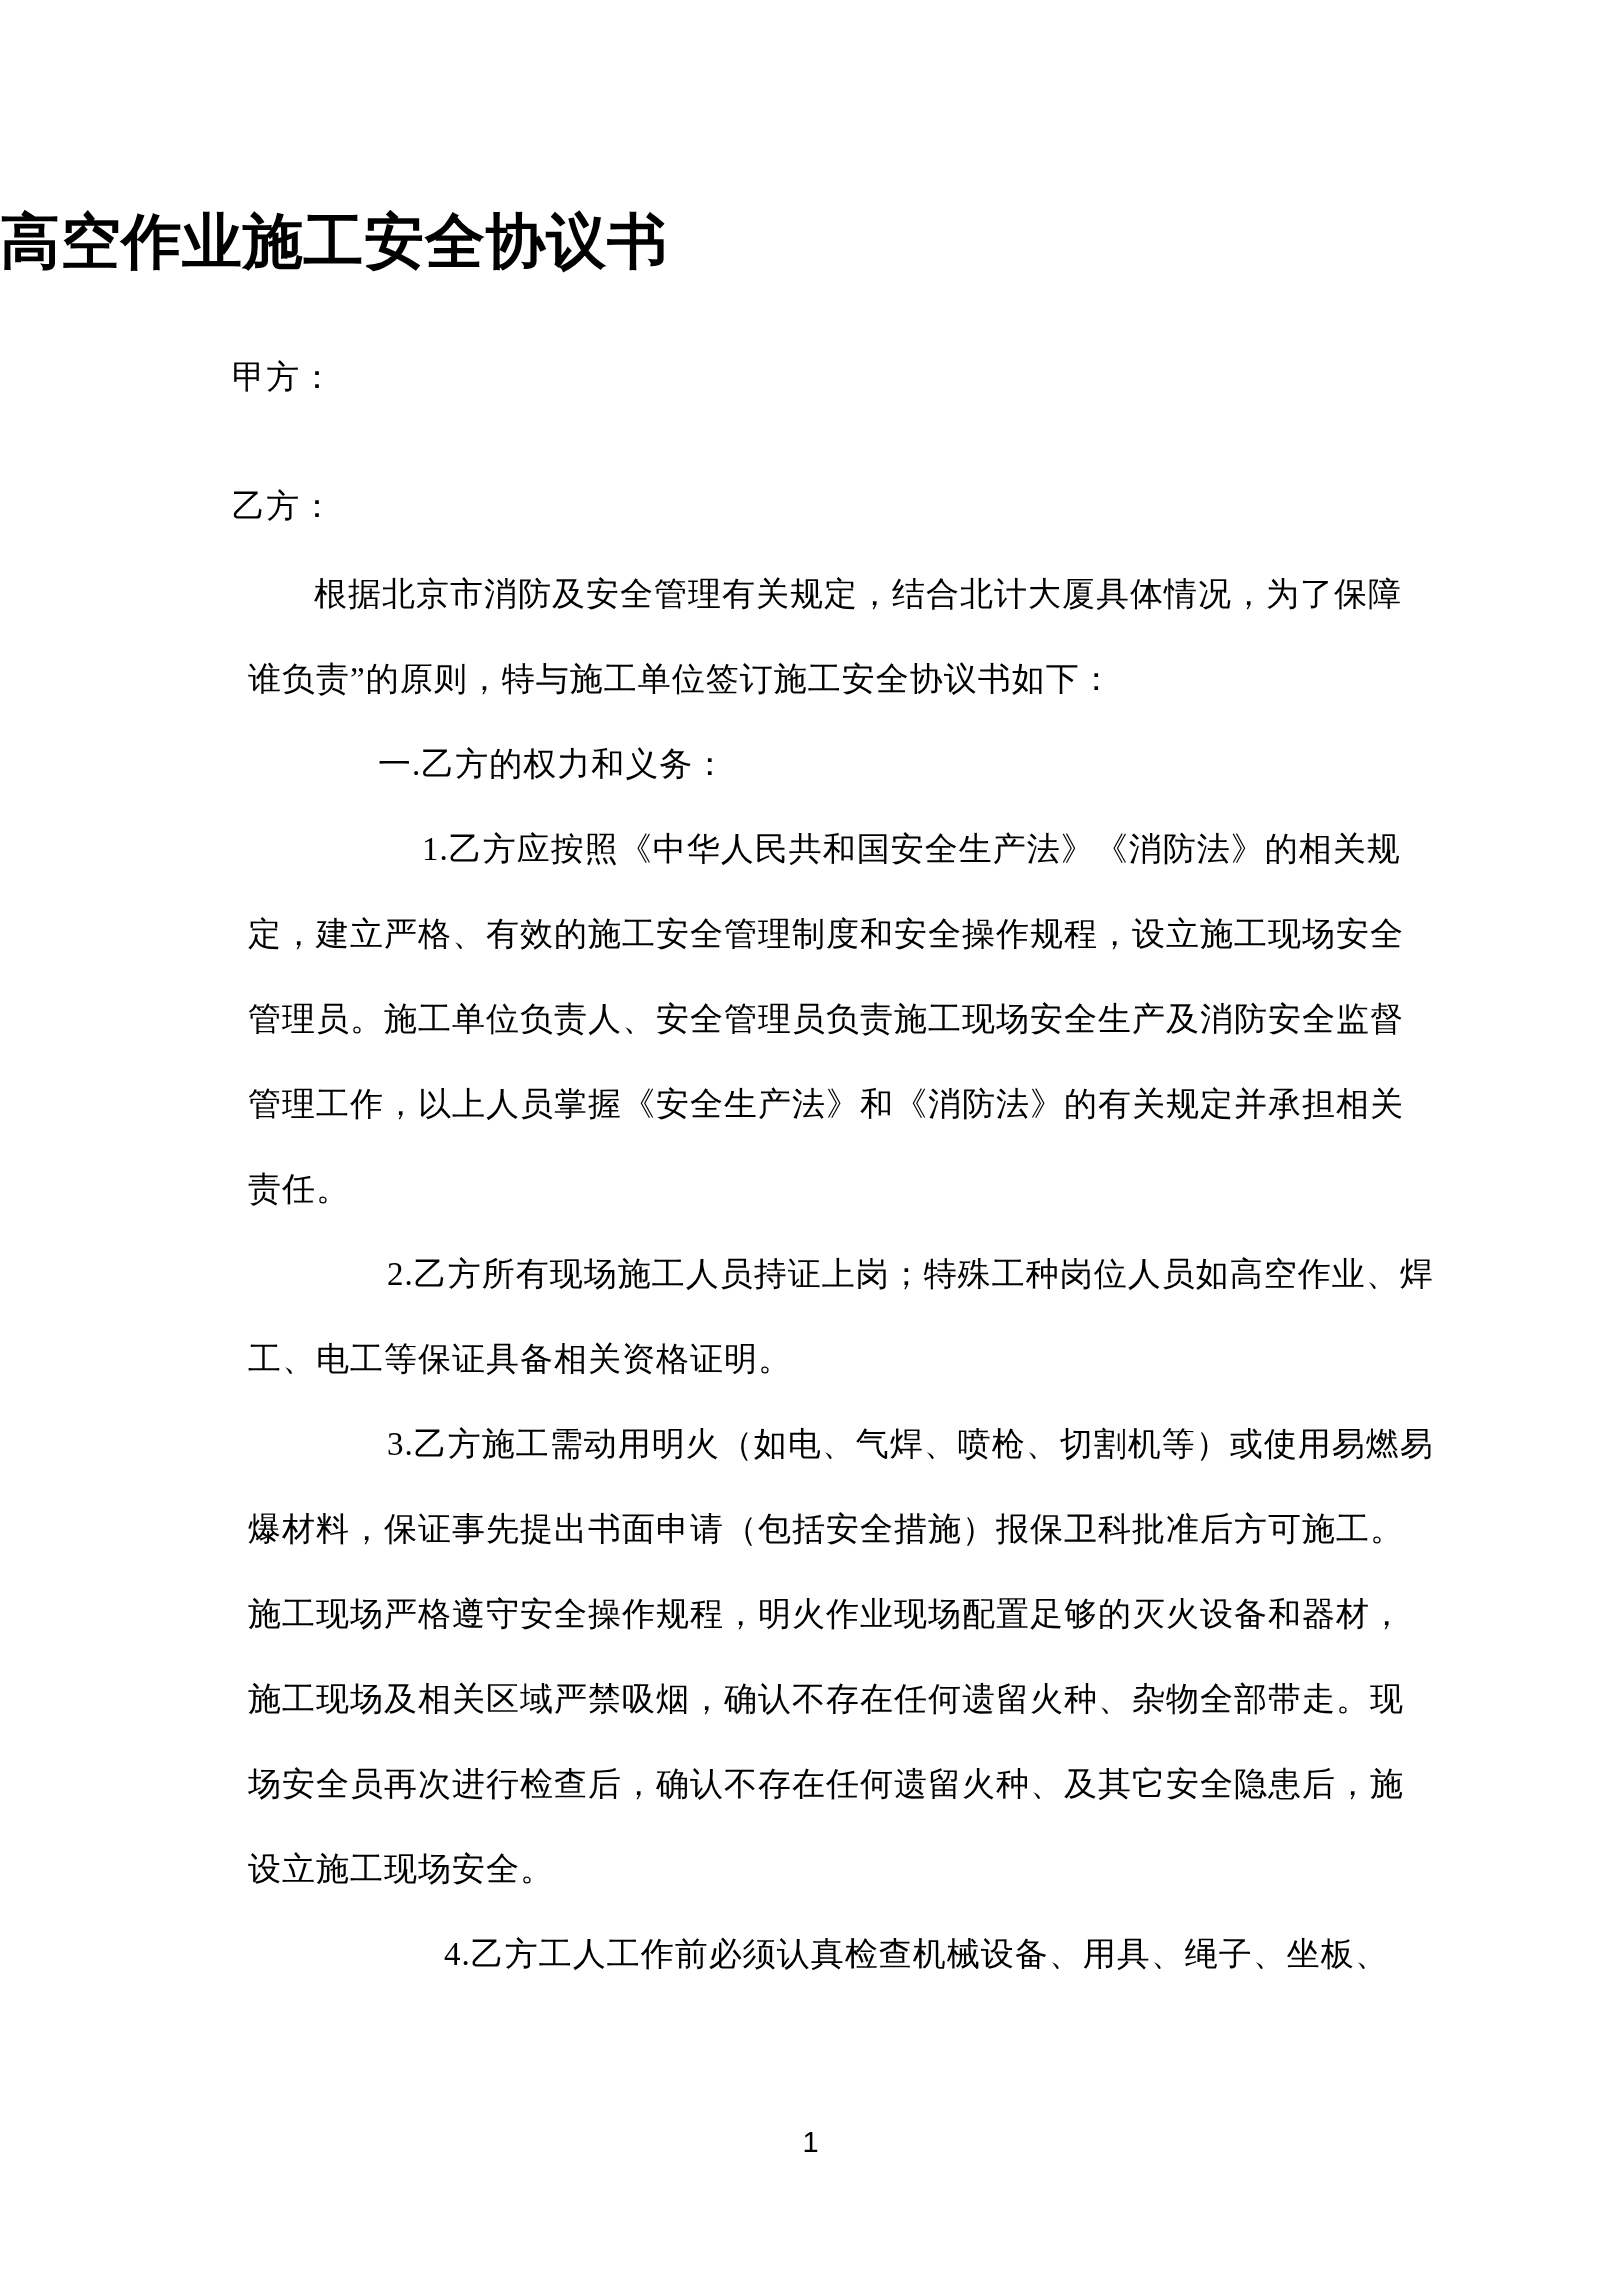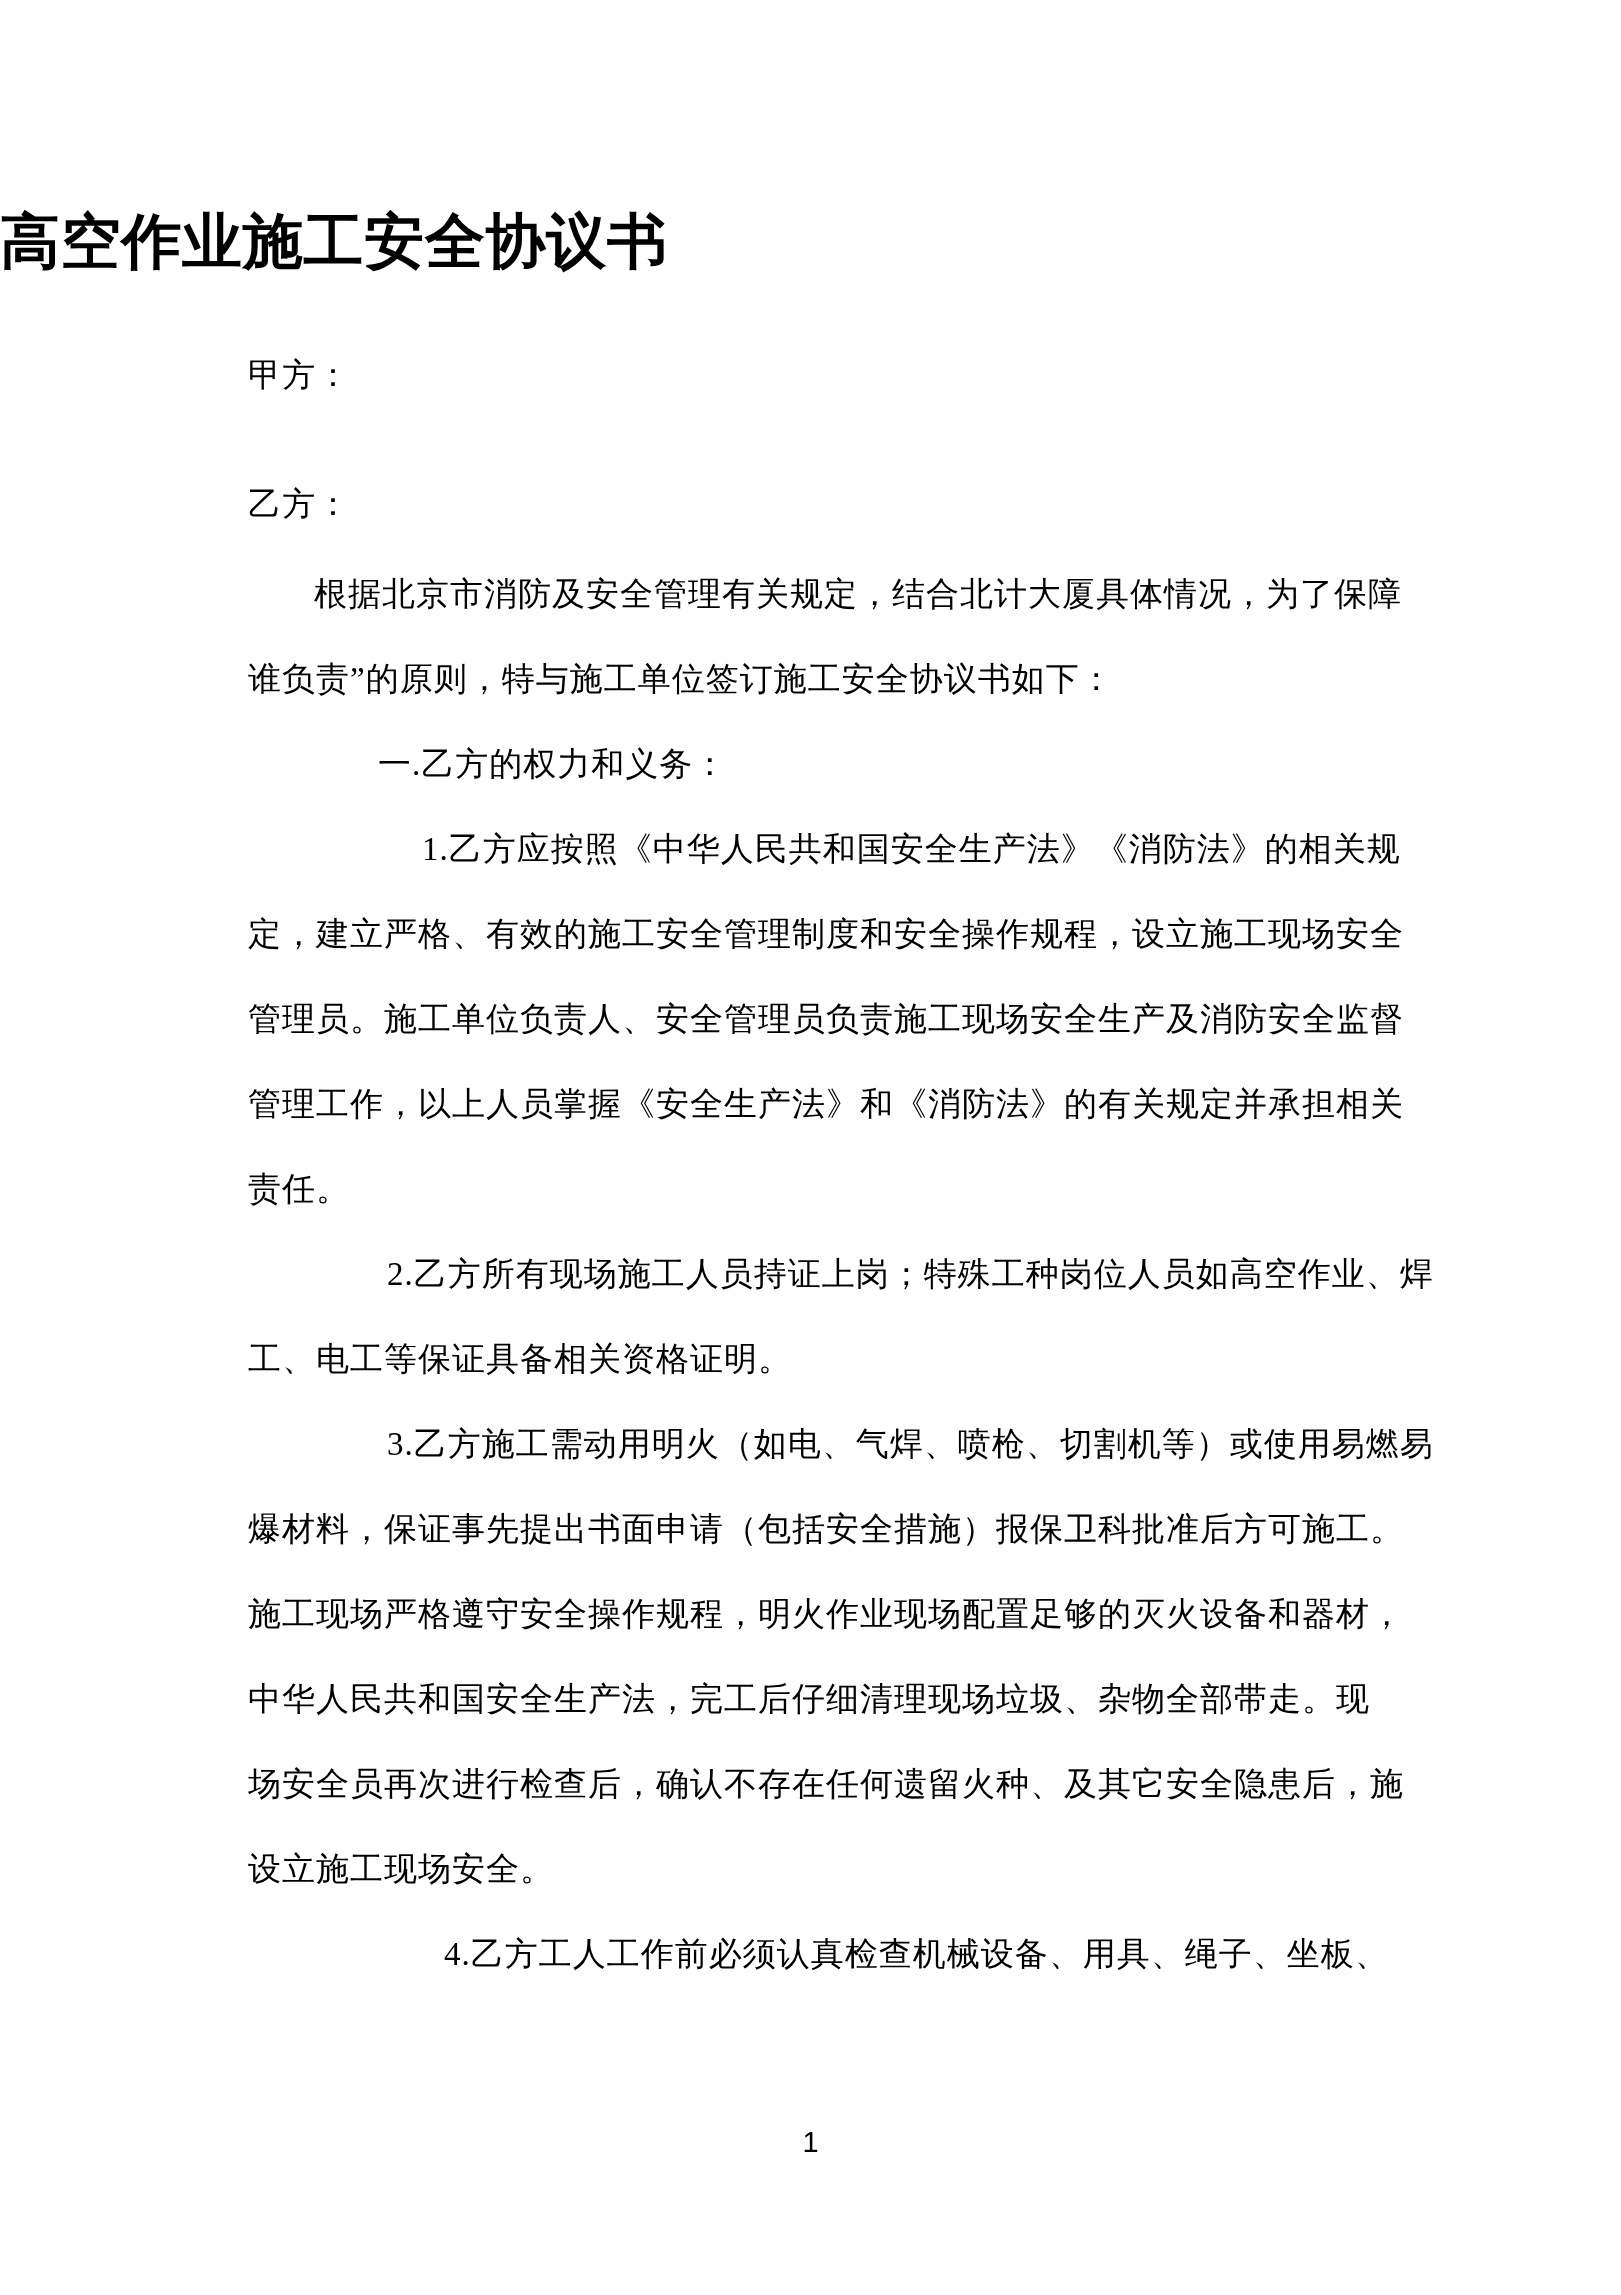--- a/index.html
+++ b/index.html
@@ -19,26 +19,25 @@
     width:100%;
     margin:0;
     text-align:left;
     font-size:60px;
     font-weight:bold;
     letter-spacing:0.7px;
     line-height:92px;
   }
   .party{
     position:absolute;
-    left:248px;
+    left:232px;
     font-size:33px;
     letter-spacing:1.3px;
     line-height:39px;
     white-space:nowrap;
-    font-family:Liberation Mono, monospace;
   }
   .party-a{top:358px;}
   .party-b{top:487px;}
   .doc-body{
     position:absolute;
     left:248px;
     top:552px;
     width:1146px;
     font-size:33px;
     letter-spacing:1px;
@@ -82,21 +81,21 @@
     <div class="line ind-n1">1.乙方应按照《中华人民共和国安全生产法》《消防法》的相关规</div>
     <div class="line">定，建立严格、有效的施工安全管理制度和安全操作规程，设立施工现场安全</div>
     <div class="line">管理员。施工单位负责人、安全管理员负责施工现场安全生产及消防安全监督</div>
     <div class="line">管理工作，以上人员掌握《安全生产法》和《消防法》的有关规定并承担相关</div>
     <div class="line">责任。</div>
     <div class="line ind-n2">2.乙方所有现场施工人员持证上岗；特殊工种岗位人员如高空作业、焊</div>
     <div class="line">工、电工等保证具备相关资格证明。</div>
     <div class="line ind-n3">3.乙方施工需动用明火（如电、气焊、喷枪、切割机等）或使用易燃易</div>
     <div class="line">爆材料，保证事先提出书面申请（包括安全措施）报保卫科批准后方可施工。</div>
     <div class="line">施工现场严格遵守安全操作规程，明火作业现场配置足够的灭火设备和器材，</div>
-    <div class="line">中华人民共和国安全生产法，完工后仔细清理现场垃圾、杂物全部带走。现</div>
+    <div class="line">施工现场及相关区域严禁吸烟，确认不存在任何遗留火种、杂物全部带走。现</div>
     <div class="line">场安全员再次进行检查后，确认不存在任何遗留火种、及其它安全隐患后，施</div>
     <div class="line">设立施工现场安全。</div>
     <div class="line ind-n4">4.乙方工人工作前必须认真检查机械设备、用具、绳子、坐板、</div>
   </div>
 
   <div class="pageno">1</div>
 
 </div>
 
 

